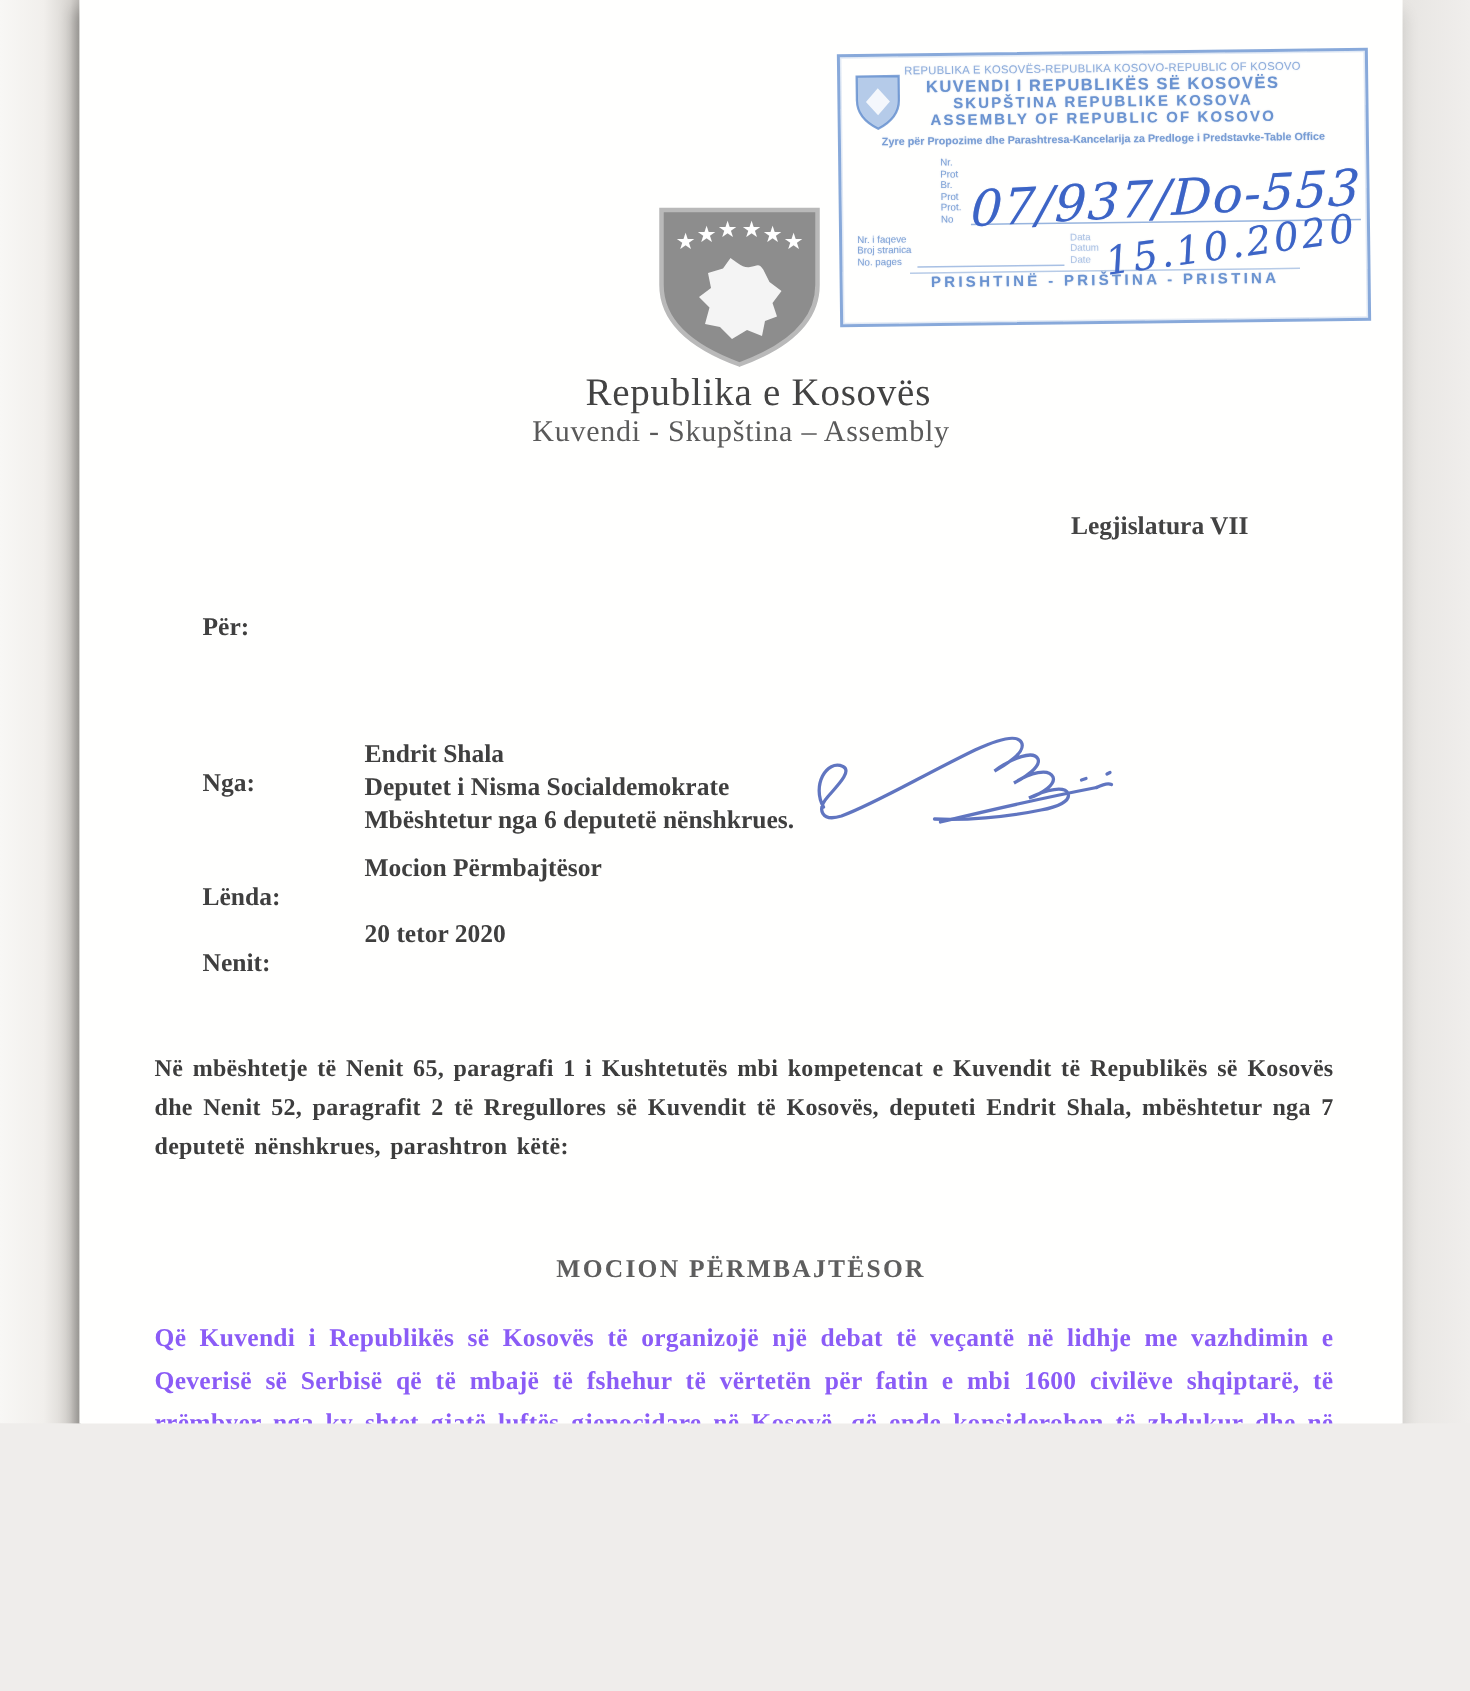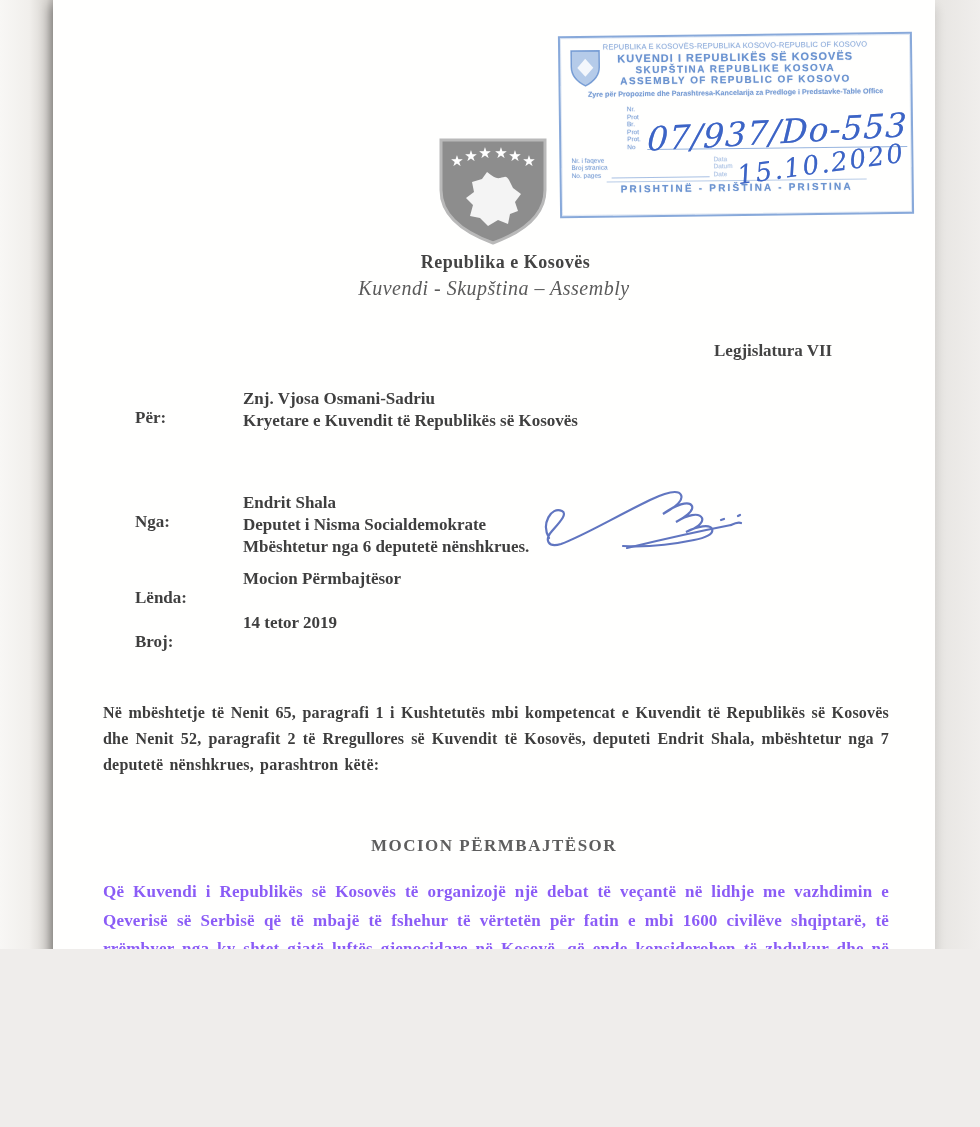--- a/index.html
+++ b/index.html
@@ -39,23 +39,23 @@
   .s-pages-underline { flex:1; border-bottom:1px solid rgba(96,140,205,.55); height:10px; margin:0 4px; }
   .s-date-labels { opacity:.55; }
   .hand-date { font-size:26px; line-height:24px; display:inline-block; margin-left:4px;
     transform:rotate(-7deg); white-space:nowrap; letter-spacing:2px; }
   .s-cities { font-size:10px; font-weight:bold; letter-spacing:2.2px; margin-top:3px;
     border-top:1px solid rgba(96,140,205,.45); display:inline-block; padding:1px 14px 0 14px; }
 
   
   .coat { position:absolute; left:374px; top:124px; }
   .title-block { position:absolute; left:0; top:249px; width:100%; text-align:center; color:#434343; }
-  .t1 { font-size:18px; font-weight:bold; letter-spacing:.5px; line-height:26px;padding-left:23px; }
+  .t1 { font-size:26px; font-weight:normal; letter-spacing:.5px; line-height:26px;padding-left:23px; }
   .t2 { font-size:21px; font-weight:bold; letter-spacing:.5px; line-height:26px; }
-  .t3 { font-size:20px; font-style:italic; color:#5a5a5a; line-height:27px; letter-spacing:.5px; }
+  .t3 { font-size:20px; color:#5a5a5a; line-height:27px; letter-spacing:.5px; }
   .legislature { position:absolute; left:632px; top:341px; font-size:17px; font-weight:bold; color:#434343;margin-left:29px; }
 
   
   .mrow { position:absolute; left:82px; display:flex; color:#3f3f3f; }
   .mlabel { width:108px; font-size:17px; font-weight:bold; flex:0 0 108px;margin-top:20px; }
   .mval { font-size:17px; font-weight:bold; }
   .mval div { line-height:22px; }
 
   .signature { position:absolute; left:480px; top:476px; }
 
@@ -130,46 +130,42 @@
     </svg>
 
     <div class="title-block">
       <div class="t1">Republika e Kosovës</div>
       <div class="t3">Kuvendi - Skupština – Assembly</div>
     </div>
     <div class="legislature">Legjislatura VII</div>
 
     <div class="mrow" style="top:388px">
       <span class="mlabel">Për:</span>
-      <div class="mval">
-        <div>Znj. Vjosa Osmani-Sadriu</div>
-        <div>Kryetare e Kuvendit të Republikës së Kosovës</div>
-      </div>
     </div>
     <div class="mrow" style="top:452px">
       <span class="mlabel"></span>
     </div>
     <div class="mrow" style="top:492px">
       <span class="mlabel">Nga:</span>
       <div class="mval">
         <div>Endrit Shala</div>
         <div>Deputet i Nisma Socialdemokrate</div>
         <div>Mbështetur nga 6 deputetë nënshkrues.</div>
       </div>
     </div>
     <div class="mrow" style="top:568px">
       <span class="mlabel">Lënda:</span>
       <div class="mval">
         <div>Mocion Përmbajtësor</div>
       </div>
     </div>
     <div class="mrow" style="top:612px">
-      <span class="mlabel">Broj:</span>
+      <span class="mlabel">Nenit:</span>
       <div class="mval">
-        <div>14 tetor 2019</div>
+        <div>20 tetor 2020</div>
       </div>
     </div>
 
     <svg class="signature" width="222" height="92" viewBox="0 0 222 92">
       <g fill="none" stroke="#4b63b8" stroke-width="2.2" stroke-linecap="round" opacity=".88">
         <path d="M16,62 C8,48 18,30 29,35 C35,38 26,47 19,55 C11,64 15,72 28,68 C50,60 80,42 117,24 C132,17 145,13 148,19 C151,25 139,33 130,38 C142,29 156,24 159,30 C161,35 151,42 143,46 C154,39 166,36 169,42 C171,47 162,53 153,56 C165,50 177,48 179,53 C181,58 172,62 161,64 C137,69 110,71 90,70"></path>
         <path d="M94,72 C127,64 162,56 198,49"></path>
         <path d="M198,49 C202,47 206,46 208,47"></path>
         <path d="M188,44 l3,-1"></path>
         <path d="M205,40 l2,-1"></path>

